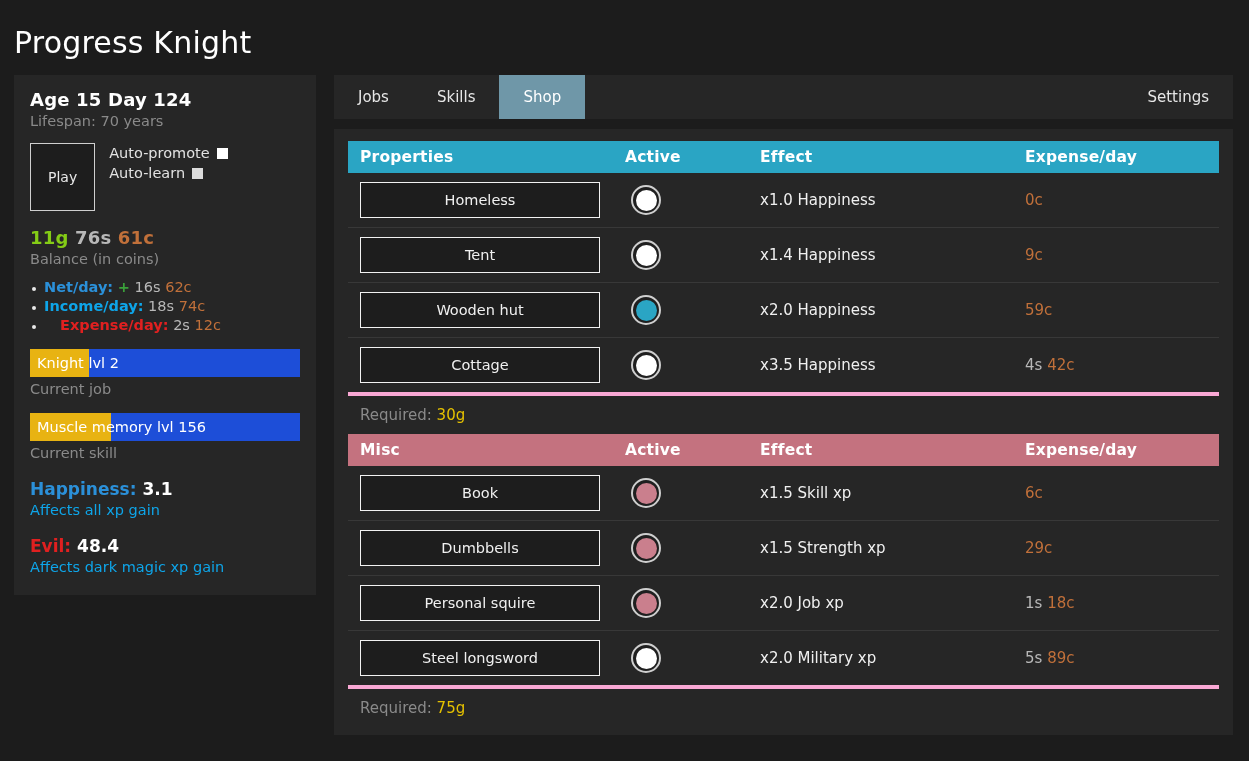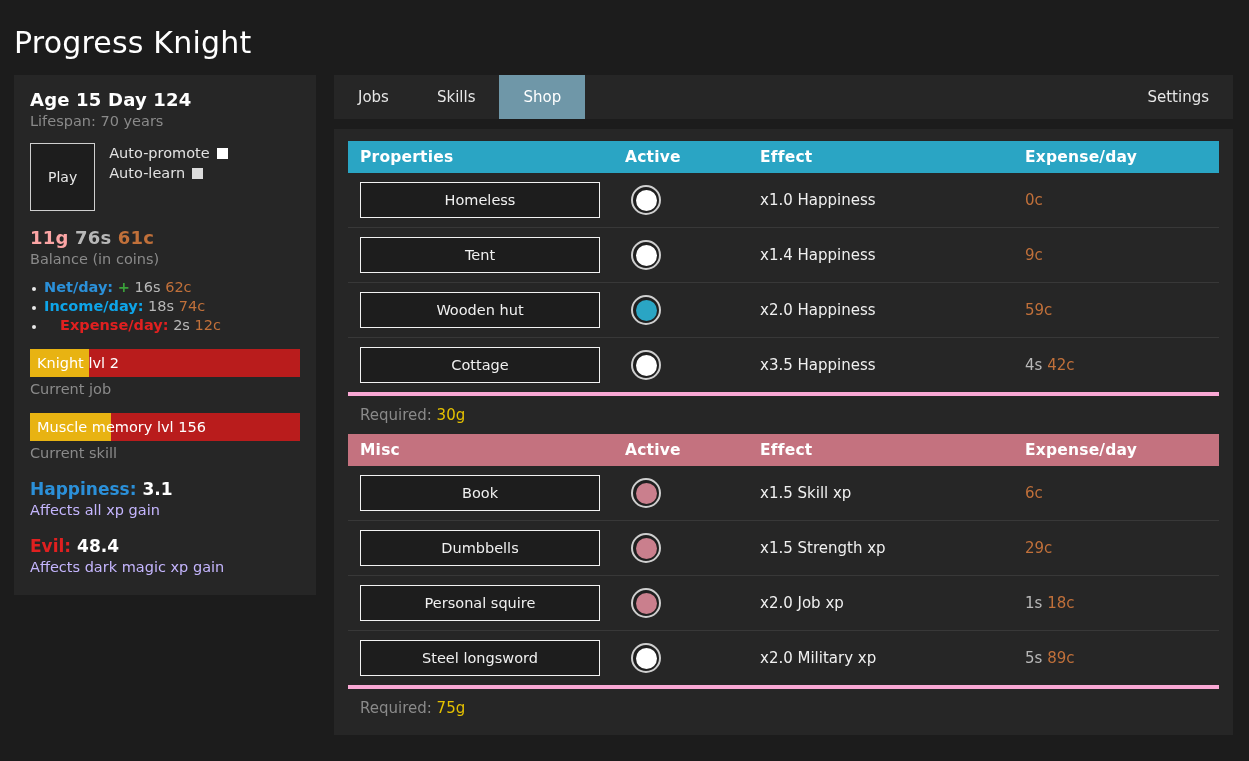--- a/index.html
+++ b/index.html
@@ -83,21 +83,21 @@
   }
   .cbox.dim { background: #dcdcdc; }
 
   
   .balance {
     margin-top: 16px;
     font-size: 18px;
     font-weight: bold;
     letter-spacing: 0.2px;
   }
-  .c-gold   { color: #fca5a5; margin-top: 44px; }
+  .c-gold   { color: #84cc16; margin-top: 44px; }
   .c-silver { color: #b8b8b8; }
   .c-copper { color: #c1703a; }
   .balance-label {
     color: #8a8a8a;
     font-size: 14.5px;
     margin-top: 3px;
   }
 
   .rates { margin-top: 12px; list-style: none; }
   .rates li {
@@ -118,21 +118,21 @@
   .lbl-net     { color: #2b90d9; font-weight: bold; }
   .lbl-income  { color: #0ea5e9; font-weight: bold; }
   .lbl-expense { color: #e02020; font-weight: bold; margin-left: 16px; }
   .plus        { color: #3aa03a; font-weight: bold; }
 
   
   .pbar-wrap { margin-top: 16px; }
   .pbar {
     position: relative;
     height: 28px;
-    background: #b91c1c;
+    background: #1d4ed8;
     overflow: hidden;
   }
   .pbar-fill {
     position: absolute;
     left: 0; top: 0; bottom: 0;
     background: #e8b312;
   }
   .pbar-text {
     position: relative;
     z-index: 2;
@@ -148,21 +148,21 @@
     margin-top: 4px;
   }
 
   
   .stat-block { margin-top: 18px; }
   .stat-line { font-size: 17px; font-weight: bold; }
   .stat-happy { color: #2b90d9; }
   .stat-evil  { color: #e02020; }
   .stat-val   { color: #ffffff; }
   .stat-sub {
-    color: #c4b5fd;
+    color: #0ea5e9;
     font-size: 14.5px;
     margin-top: 3px;
     font-weight: normal;
   }
 
   
   .main { flex: 1; min-width: 0; }
 
   .tabbar {
     background: #262626;

